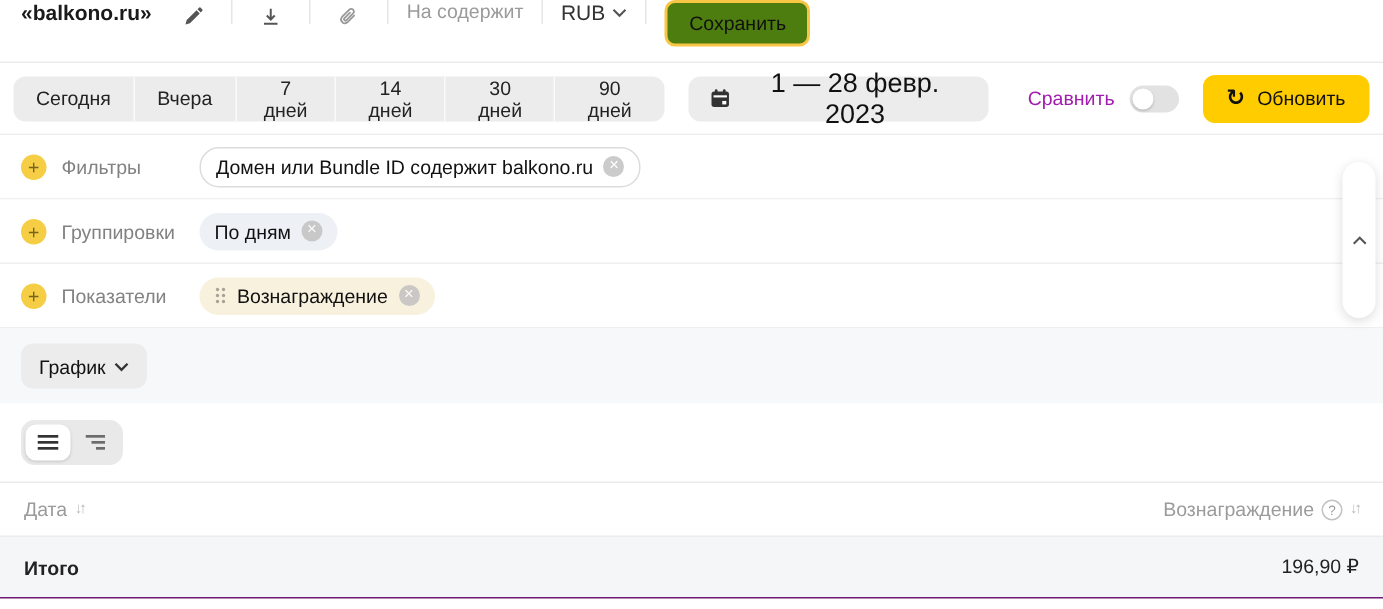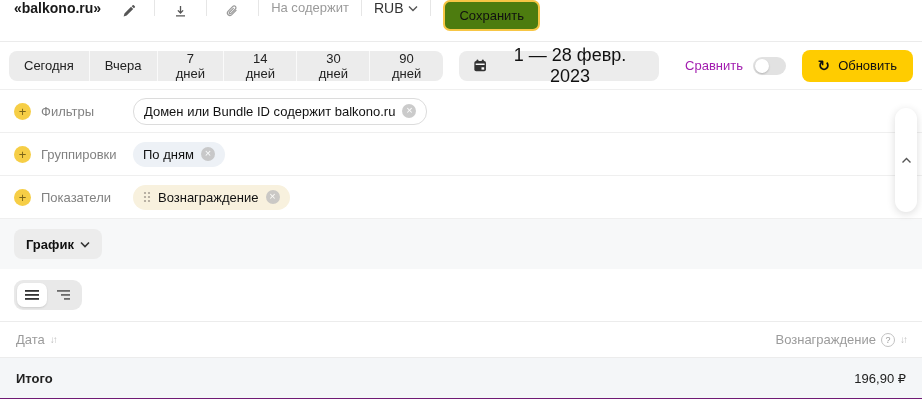--- a/index.html
+++ b/index.html
@@ -33,21 +33,21 @@
   .crit-label { color:#828282; margin-left:10px; width:92px; flex:0 0 auto; }
   .chip { display:inline-flex; align-items:center; gap:7px; border-radius:13px; padding:5px 10px; font-size:13px; color:#111; cursor:pointer; }
   .chip-outline { background:#fff; border:1px solid #dcdcdc; }
   .chip-group { background:#edf1f6; font-weight:500; }
   .chip-metric { background:#f8f1de; font-weight:500; }
   .close { width:14px; height:14px; border-radius:50%; background:#bfbfbf; color:#fff; font-size:11px; line-height:13px; text-align:center; display:inline-block; cursor:pointer; opacity:.8; }
   .dragsvg { display:block; }
 
   
   .band { height:50px; background:#f7f8f9; display:flex; align-items:center; padding:0 14px; }
-  .chartsel { background:#ececec; border:none; border-radius:8px; height:30px; padding:0 12px; display:flex; align-items:center; gap:6px; font-size:13px; color:#111; cursor:pointer; font-family:inherit;font-weight:bold; }
+  .chartsel { background:#ececec; border:none; border-radius:8px; height:30px; padding:0 12px; display:flex; align-items:center; gap:6px; font-size:13px; color:#111; cursor:pointer; font-family:inherit; }
 
   
   .viewrow { height:52px; background:#fff; display:flex; align-items:center; padding:0 14px; }
   .viewseg { display:flex; background:#e9e9e9; border-radius:9px; padding:3px; gap:2px; }
   .viewseg button { border:none; background:transparent; border-radius:7px; width:30px; height:24px; display:flex; align-items:center; justify-content:center; cursor:pointer; }
   .viewseg button.on { background:#fff; box-shadow:0 1px 2px rgba(0,0,0,.12); }
 
   
   .thead { height:37px; border-top:1px solid #ececec; border-bottom:1px solid #ececec; display:flex; align-items:center; justify-content:space-between; padding:0 16px; background:#fff; }
   .thead .col { display:flex; align-items:center; gap:5px; color:#9b9b9b; }

